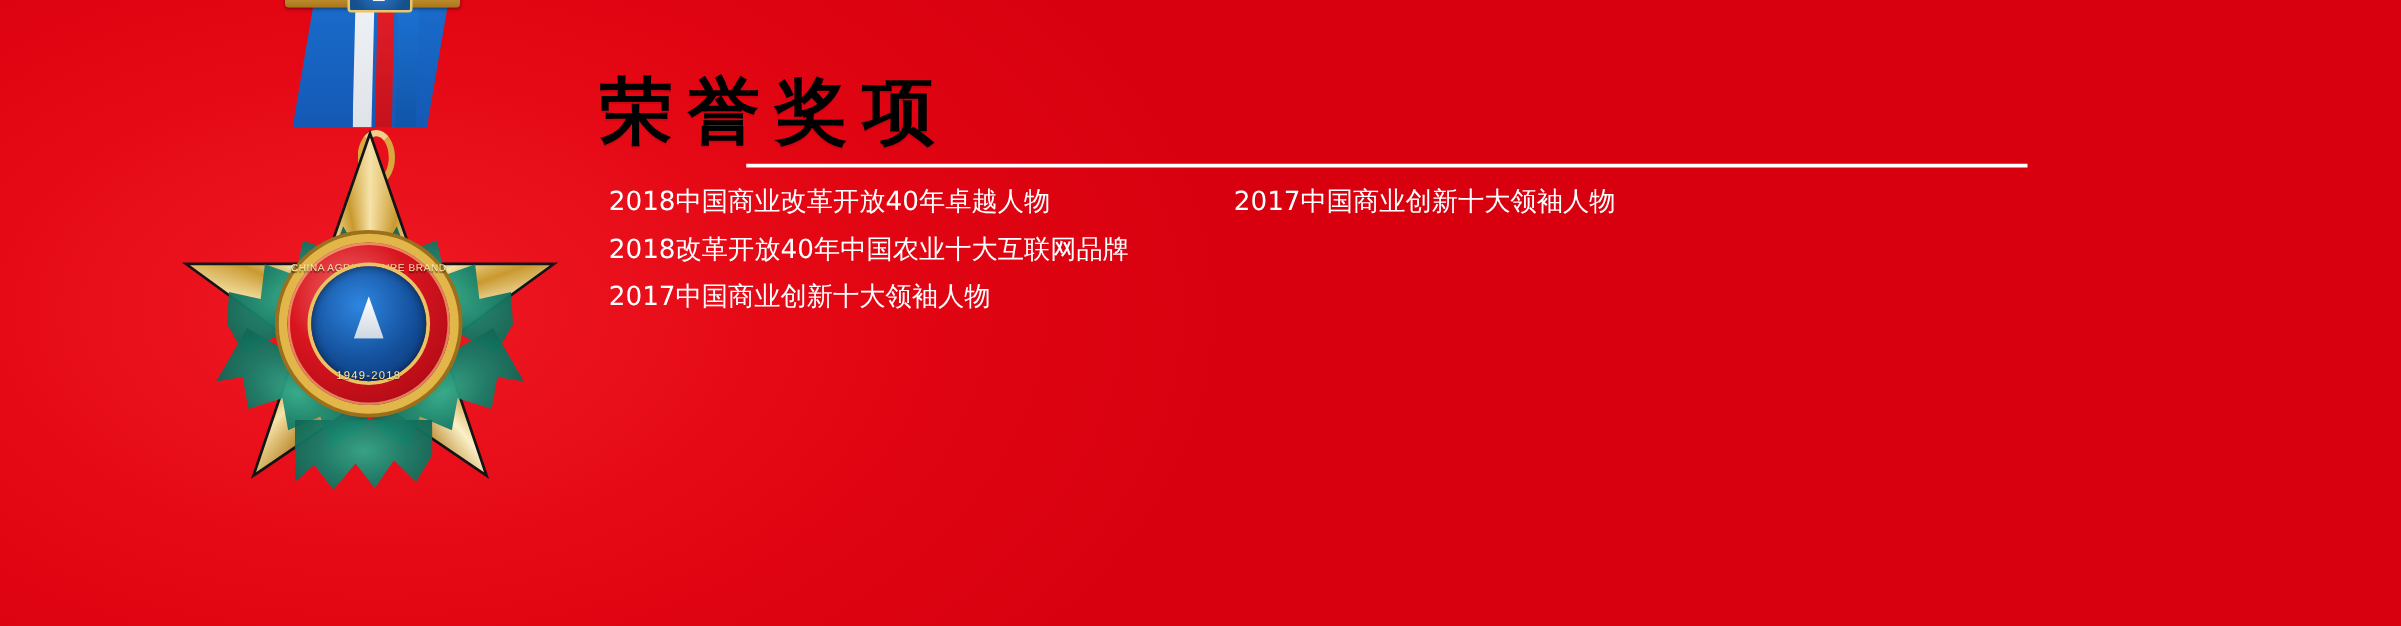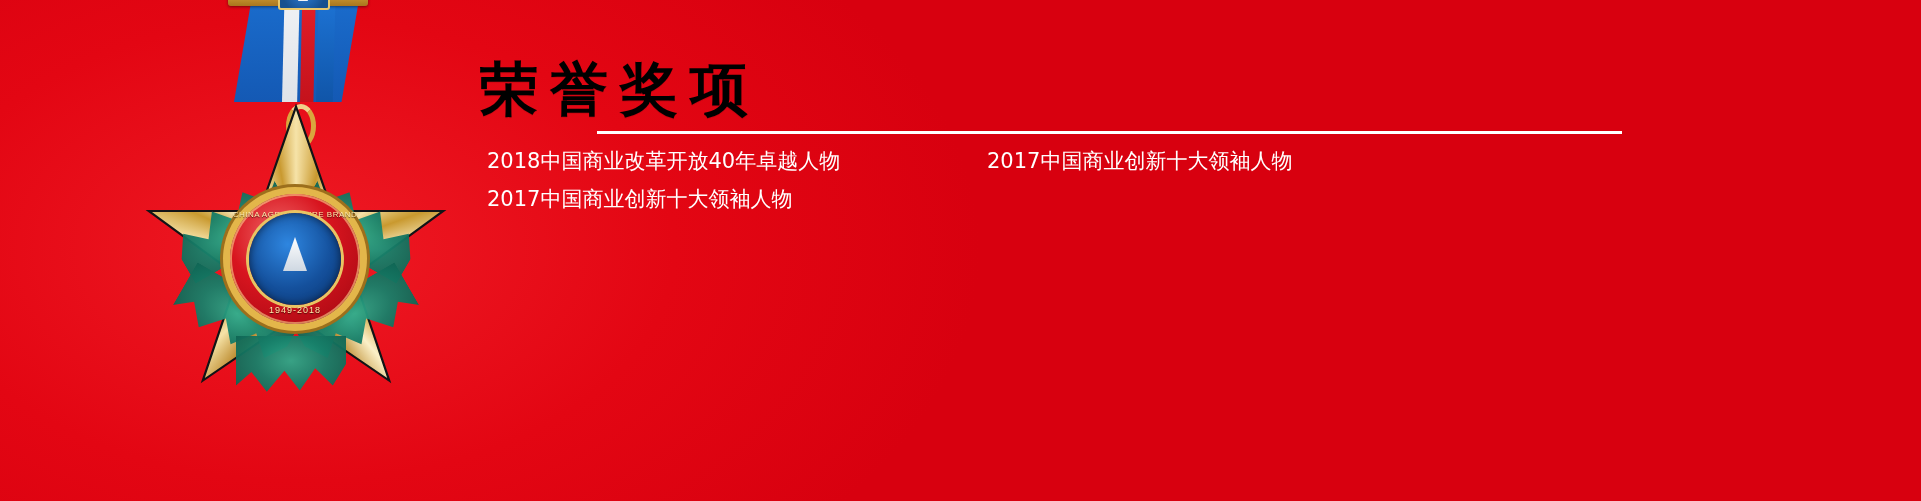--- a/index.html
+++ b/index.html
@@ -108,21 +108,21 @@
   .disc .inner:after{
     content:"";position:absolute;left:34px;top:24px;width:24px;height:34px;
     background:linear-gradient(180deg,#ffffff,#cfd8e2);
     clip-path:polygon(50% 0,100% 100%,0 100%);
   }
   .disc .ring-text{
     position:absolute;left:0;top:0;width:130px;height:130px;border-radius:50%;
     box-shadow:inset 0 0 0 2px rgba(255,226,150,.55);
   }
   .disc .yr{
-    position:absolute;left:0;bottom:9px;width:130px;text-align:center;
+    position:absolute;left:0;bottom:19px;width:130px;text-align:center;
     color:#ffe9a8;font-size:9px;letter-spacing:1px;
     text-shadow:0 1px 1px rgba(0,0,0,.6);
   }
   .disc .cap{
     position:absolute;left:0;top:16px;width:130px;text-align:center;
     color:#ffe9a8;font-size:8px;letter-spacing:.5px;
     text-shadow:0 1px 1px rgba(0,0,0,.6);
   }
 
   
@@ -203,20 +203,21 @@
   <div class="panel">
 
     <div class="title">荣誉奖项</div>
 
     <div class="divider"></div>
 
     <div class="cols">
 
       <div class="col col-left">
         <div class="award-item">2018中国商业改革开放40年卓越人物</div>
+        <div class="award-item">2018改革开放40年中国农业十大互联网品牌</div>
         <div class="award-item">2017中国商业创新十大领袖人物</div>
       </div>
 
       <div class="col col-right">
         <div class="award-item">2017中国商业创新十大领袖人物</div>
       </div>
 
     </div>
   </div>
 

